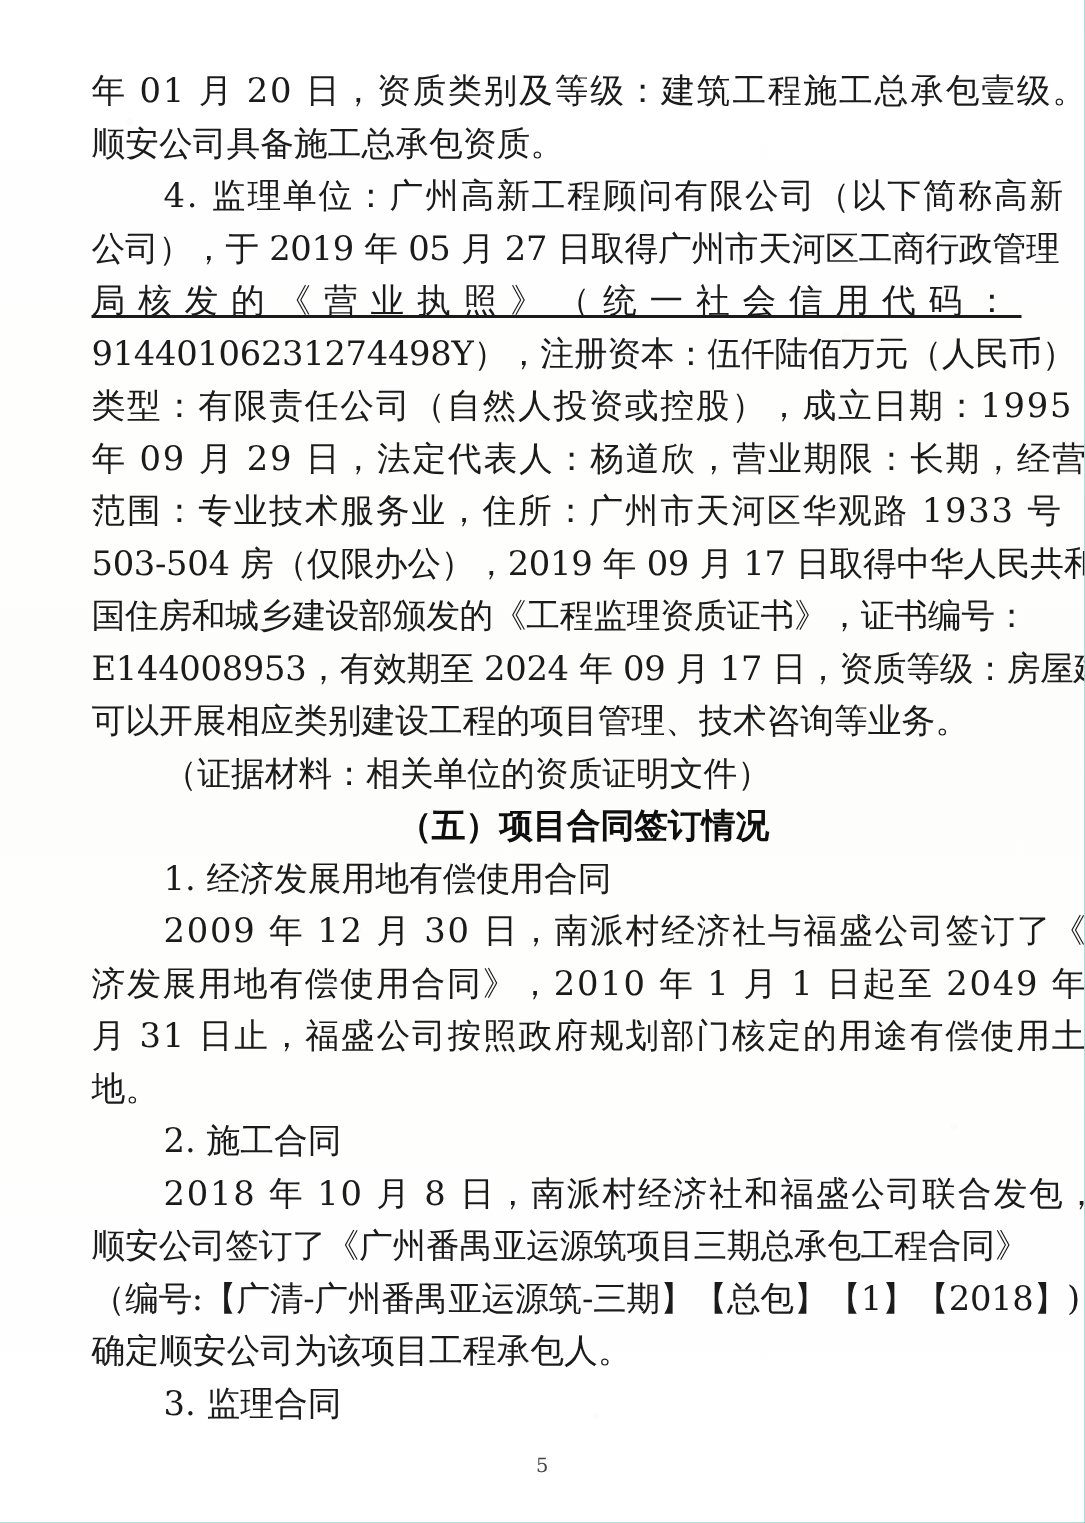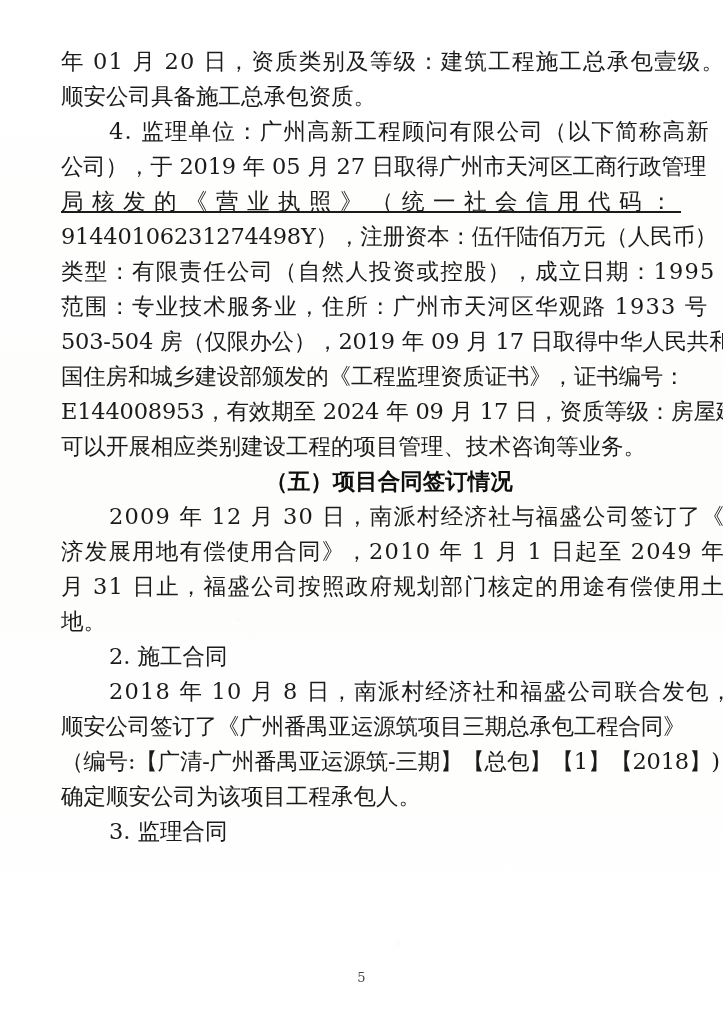--- a/index.html
+++ b/index.html
@@ -83,26 +83,29 @@
 <div class="page">
 
   <div class="body-text">
       <div class="line loose">年 01 月 20 日，资质类别及等级：建筑工程施工总承包壹级。</div>
       <div class="line">顺安公司具备施工总承包资质。</div>
       <div class="line loose indent2">4. 监理单位：广州高新工程顾问有限公司（以下简称高新</div>
       <div class="line tight">公司），于 2019 年 05 月 27 日取得广州市天河区工商行政管理</div>
       <div class="line loosest">局核发的《营业执照》（统一社会信用代码：</div>
       <div class="line tight">91440106231274498Y），注册资本：伍仟陆佰万元（人民币），</div>
       <div class="line loose">类型：有限责任公司（自然人投资或控股），成立日期：1995</div>
+      <div class="line loose">年 09 月 29 日，法定代表人：杨道欣，营业期限：长期，经营</div>
       <div class="line loose">范围：专业技术服务业，住所：广州市天河区华观路 1933 号</div>
       <div class="line tight">503-504 房（仅限办公），2019 年 09 月 17 日取得中华人民共和</div>
       <div class="line tight">国住房和城乡建设部颁发的《工程监理资质证书》，证书编号：</div>
       <div class="line tight">E144008953，有效期至 2024 年 09 月 17 日，资质等级：房屋建</div>
       <div class="line">可以开展相应类别建设工程的项目管理、技术咨询等业务。</div>
+      <div class="line indent2">（证据材料：相关单位的资质证明文件）</div>
       <div class="line indent2 bold">（五）项目合同签订情况</div>
+      <div class="line indent2">1. 经济发展用地有偿使用合同</div>
       <div class="line loose indent2">2009 年 12 月 30 日，南派村经济社与福盛公司签订了《经</div>
       <div class="line loose">济发展用地有偿使用合同》，2010 年 1 月 1 日起至 2049 年 12</div>
       <div class="line loose">月 31 日止，福盛公司按照政府规划部门核定的用途有偿使用土</div>
       <div class="line">地。</div>
       <div class="line indent2">2. 施工合同</div>
       <div class="line loose indent2">2018 年 10 月 8 日，南派村经济社和福盛公司联合发包，与</div>
       <div class="line tight">顺安公司签订了《广州番禺亚运源筑项目三期总承包工程合同》</div>
       <div class="line tight">（编号:【广清-广州番禺亚运源筑-三期】【总包】【1】【2018】)，</div>
       <div class="line">确定顺安公司为该项目工程承包人。</div>
       <div class="line indent2">3. 监理合同</div>

